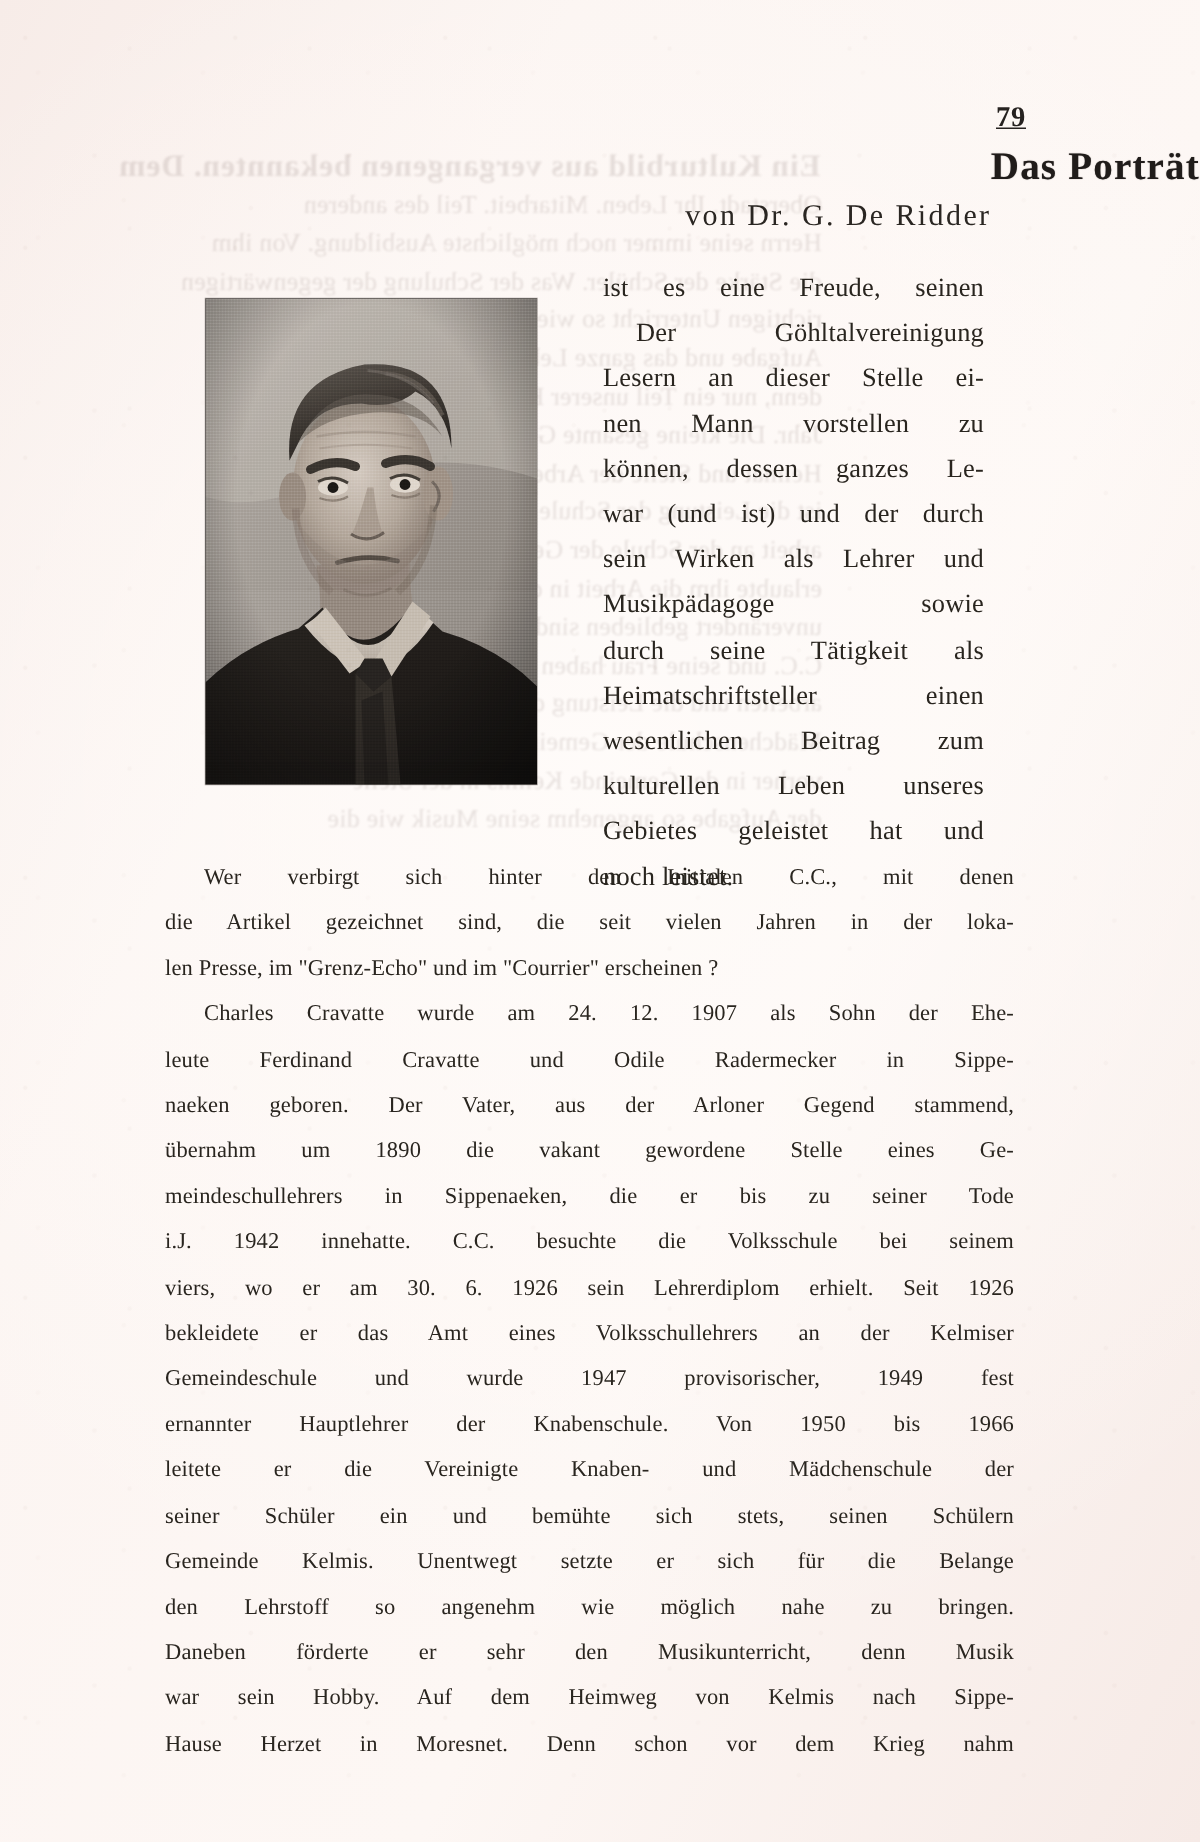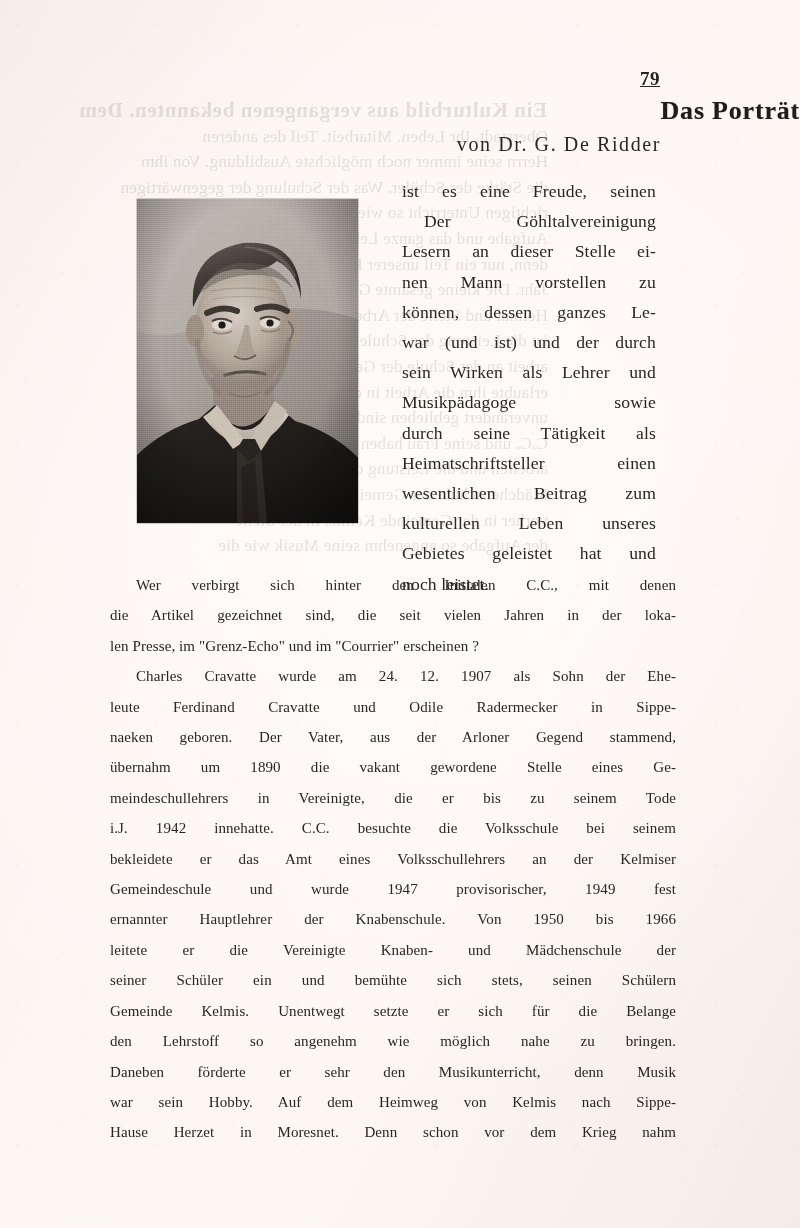--- a/index.html
+++ b/index.html
@@ -61,21 +61,21 @@
   }
   .bleed .bl-title {
     font-weight: bold;
     font-size: 21px;
     text-align: center;
     letter-spacing: 0.6px;
   }
 
   .folio {
     position: absolute;
-    right: 140px;
+    right: 116px;
     top: 68px;
     font-size: 19px;
     font-weight: bold;
     letter-spacing: 0.5px;
     color: #262220;
     text-decoration: underline;
   }
 
   .title {
     position: absolute;
@@ -313,22 +313,23 @@
     <div>
       <span class="ln indent">Wer verbirgt sich hinter den Initialen C.C., mit denen</span>
       <span class="ln">die Artikel gezeichnet sind, die seit vielen Jahren in der loka-</span>
       <span class="ln flush">len Presse, im "Grenz-Echo" und im "Courrier" erscheinen ?</span>
     </div>
     <div>
       <span class="ln indent">Charles Cravatte wurde am 24. 12. 1907 als Sohn der Ehe-</span>
       <span class="ln">leute Ferdinand Cravatte und Odile Radermecker in Sippe-</span>
       <span class="ln">naeken geboren. Der Vater, aus der Arloner Gegend stammend,</span>
       <span class="ln">übernahm um 1890 die vakant gewordene Stelle eines Ge-</span>
-      <span class="ln">meindeschullehrers in Vereinigte, die er bis zu seinem Tode</span>
+      <span class="ln">meindeschullehrers in Sippenaeken, die er bis zu seiner Tode</span>
       <span class="ln">i.J. 1942 innehatte. C.C. besuchte die Volksschule bei seinem</span>
+      <span class="ln">viers, wo er am 30. 6. 1926 sein Lehrerdiplom erhielt. Seit 1926</span>
       <span class="ln">bekleidete er das Amt eines Volksschullehrers an der Kelmiser</span>
       <span class="ln">Gemeindeschule und wurde 1947 provisorischer, 1949 fest</span>
       <span class="ln">ernannter Hauptlehrer der Knabenschule. Von 1950 bis 1966</span>
       <span class="ln">leitete er die Vereinigte Knaben- und Mädchenschule der</span>
       <span class="ln">seiner Schüler ein und bemühte sich stets, seinen Schülern</span>
       <span class="ln">Gemeinde Kelmis. Unentwegt setzte er sich für die Belange</span>
       <span class="ln">den Lehrstoff so angenehm wie möglich nahe zu bringen.</span>
       <span class="ln">Daneben förderte er sehr den Musikunterricht, denn Musik</span>
       <span class="ln">war sein Hobby. Auf dem Heimweg von Kelmis nach Sippe-</span>
       <span class="ln">Hause Herzet in Moresnet. Denn schon vor dem Krieg nahm</span>

